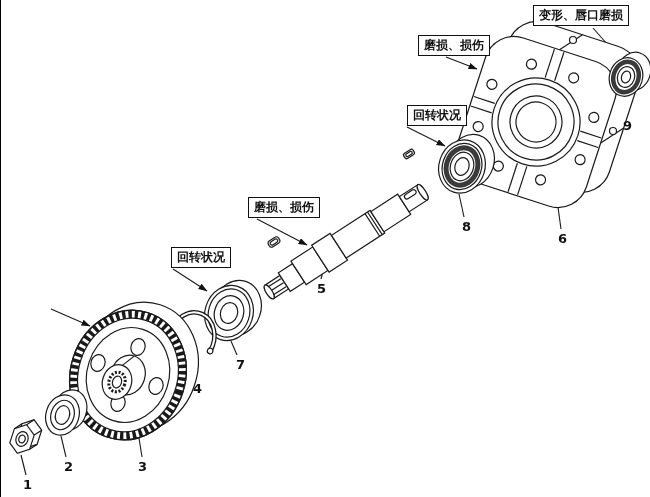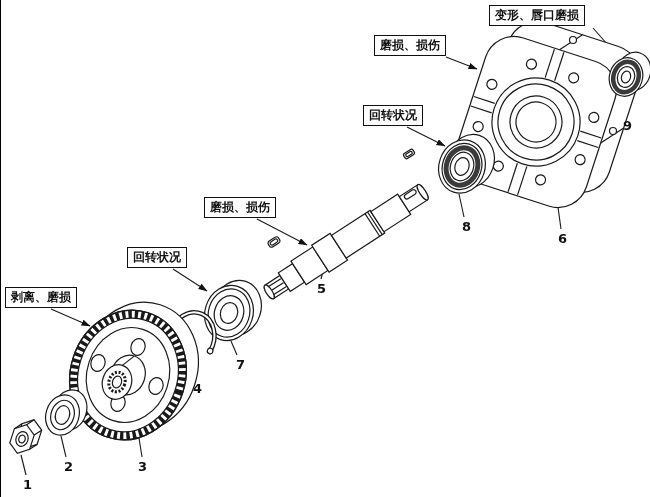--- a/index.html
+++ b/index.html
@@ -9,21 +9,21 @@
     border-left:1px solid #000; border-bottom:1px solid #000;
     font-family:"DejaVu Sans", sans-serif;
   }
   #page svg { position:absolute; left:0; top:0; }
   .ln { fill:none; stroke:#1a1a1a; stroke-width:1.2; }
   .fw { fill:#ffffff; stroke:#1a1a1a; stroke-width:1.2; }
   .leader { fill:none; stroke:#1a1a1a; stroke-width:1.1; }
   .callout {
     position:absolute; border:1.4px solid #111; background:#fff;
     padding:3px 5px; white-space:nowrap;
-    font:700 12px/1.1 "DejaVu Sans", sans-serif; color:#111;
+    font:700 12px/1.1 "DejaVu Sans", sans-serif; color:#111;margin-left:44px;
   }
   .pnum {
     position:absolute; font:700 13px/1 "DejaVu Sans", sans-serif; color:#111;
   }
 </style>
 </head>
 <body>
 
 <div id="page">
 
@@ -195,23 +195,20 @@
   </div>
   <div class="callout" style="left:362px; top:105px;">
     <span>回转状况</span>
   </div>
   <div class="callout" style="left:203px; top:197px;">
     <span>磨损、损伤</span>
   </div>
   <div class="callout" style="left:126px; top:247px;">
     <span>回转状况</span>
   </div>
-  <div class="callout" style="left:4px; top:287px;">
-    <span>剥离、磨损</span>
-  </div>
 
   <span class="pnum" style="left:22px; top:478px;">1</span>
   <span class="pnum" style="left:63px; top:460px;">2</span>
   <span class="pnum" style="left:137px; top:460px;">3</span>
   <span class="pnum" style="left:192px; top:382px;">4</span>
   <span class="pnum" style="left:316px; top:282px;">5</span>
   <span class="pnum" style="left:557px; top:232px;">6</span>
   <span class="pnum" style="left:235px; top:358px;">7</span>
   <span class="pnum" style="left:461px; top:220px;">8</span>
   <span class="pnum" style="left:622px; top:119px;">9</span>

